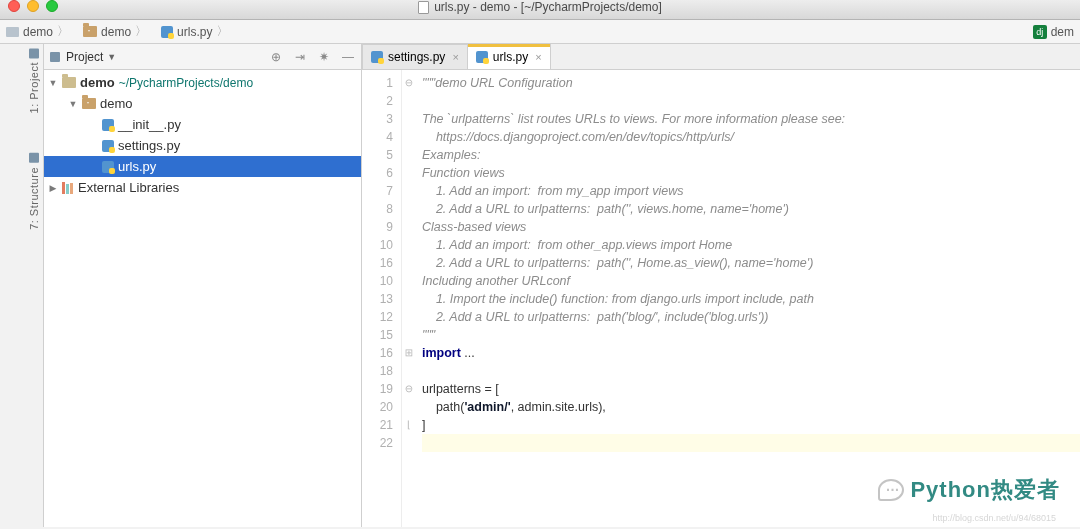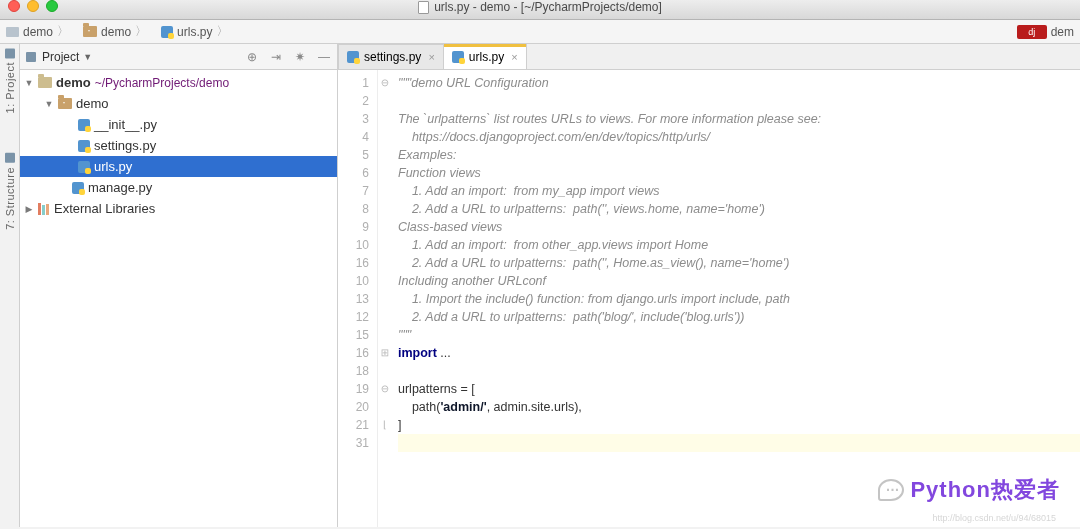--- a/index.html
+++ b/index.html
@@ -17,44 +17,44 @@
 
   
   .navbar { height: 24px; background: #f5f5f5; border-bottom: 1px solid #cfcfcf; display: flex; align-items: center; font-size: 12px; color: #555; }
   .crumbs { display: flex; align-items: center; height: 100%; }
   .crumb { display: flex; align-items: center; padding: 0 8px 0 6px; height: 100%; cursor: default; gap: 4px; }
   .crumb-sep { color: #999; }
   .nav-right { margin-left: auto; display: flex; align-items: center; padding-right: 6px; gap: 4px; }
   .ic-folder { width: 13px; height: 10px; background: #b8c3cd; border-radius: 1px; position: relative; top: 0; }
   .ic-py { width: 12px; height: 12px; background: #5294cf; border-radius: 2px; display:inline-block; position:relative; }
   .ic-py::after { content:""; position:absolute; right:-1px; bottom:-1px; width:6px; height:6px; background:#ffd43b; border-radius:2px; }
-  .ic-dj { width:30px; height:14px; background:#b91c1c; color:#fff; font-size:9px; display:flex; align-items:center; justify-content:center; border-radius:2px; }
-
-  
-  .main { display: flex; height: calc(100% - 46px); }
+  .ic-dj { width:14px; height:14px; background:#15803d; color:#fff; font-size:9px; display:flex; align-items:center; justify-content:center; border-radius:2px; }
+
+  
+  .main { display: flex; height: calc(100% - 46px); margin-left: 24px; }
 
   
   .left-rail { width: 20px; background: #f2f2f2; border-right: 1px solid #cfcfcf; display:flex; flex-direction:column; align-items:center; padding-top:4px; gap:40px; }
   .rail-label { writing-mode: vertical-rl; transform: rotate(180deg); font-size: 11px; color:#666; cursor: default; letter-spacing: 0.5px; display:flex; align-items:center; gap:4px; }
   .rail-icon { width:10px; height:10px; background:#7a93a8; border-radius:1px; }
 
   
   .project-panel { width: 318px; background:#fff; border-right:1px solid #cfcfcf; display:flex; flex-direction:column; }
   .project-head { height: 26px; border-bottom:1px solid #cfcfcf; display:flex; align-items:center; font-size:12px; padding:0 6px; gap:6px; background:#f5f5f5; }
   .project-head .title { font-weight: normal; color:#333; display:flex; align-items:center; gap:4px; }
   .project-head .tools { margin-left:auto; display:flex; gap:10px; color:#8a8a8a; cursor:default; }
   .tool-icon { width:14px; height:14px; display:flex; align-items:center; justify-content:center; font-size:12px; }
   .caret-down { font-size: 9px; color: #666; }
 
   .tree { font-size: 13px; color:#333; padding: 2px 0 0 0; user-select:none; }
   .tree-row { display:flex; align-items:center; height:21px; padding-left:6px; gap:4px; cursor:default; white-space:nowrap; }
   .tree-row.selected { background:#2f6fd0; color:#fff; }
   .tw { display:inline-flex; width:10px; justify-content:center; font-size:9px; color:#7a7a7a; }
   .node-name { }
-  .node-path { color:#701a75; font-size:12px; }
+  .node-path { color:#0f766e; font-size:12px; }
   .ic-dir { width:14px; height:11px; background:#cdbd8f; border-radius:1px; position:relative; }
   .ic-dir::before { content:""; position:absolute; top:-3px; left:0; width:6px; height:3px; background:#cdbd8f; border-radius:1px 1px 0 0; }
   .ic-pkg { width:14px; height:11px; background:#c9a16a; border-radius:1px; position:relative; }
   .ic-pkg::before { content:""; position:absolute; top:-3px; left:0; width:6px; height:3px; background:#c9a16a; border-radius:1px 1px 0 0; }
   .ic-pkg::after { content:"·"; color:#fff; position:absolute; left:4px; top:-3px; font-size:12px; }
   .ic-libs { width:12px; height:12px; display:flex; }
   .ic-libs span{ width:3px; margin-right:1px; }
   .ic-libs span:nth-child(1){background:#e27d60;height:12px;}
   .ic-libs span:nth-child(2){background:#85cdca;height:10px;margin-top:2px;}
   .ic-libs span:nth-child(3){background:#e8a87c;height:11px;margin-top:1px;}
@@ -75,21 +75,21 @@
   .fold div{ height:18px; display:flex; align-items:center; justify-content:center; }
   .code { flex:1; padding:4px 0 0 6px; font-family: Menlo, Consolas, monospace; font-size:12.5px; line-height:18px; white-space:pre; color:#333; }
   .c-doc { color:#8c8c8c; font-style:italic; }
   .c-kw { color:#000080; font-weight:bold; }
   .c-str { color:#0f172a; font-weight:bold; }
   .c-op { color:#333; }
   .code .line { height:18px; }
   .hl-line { background:#fffde7; }
 
   
-  .watermark { position:absolute; right:20px; bottom:22px; color:#6d28d9; font-size:22px; font-weight:bold; display:flex; align-items:center; gap:6px; opacity:0.85; letter-spacing:1px; }
+  .watermark { position:absolute; right:20px; bottom:22px; color:#0f766e; font-size:22px; font-weight:bold; display:flex; align-items:center; gap:6px; opacity:0.85; letter-spacing:1px; }
   .wm-bubble { width:26px; height:22px; border:2px solid #bababa; border-radius:50% 50% 50% 3px; position:relative; }
   .wm-bubble::after{ content:"…"; position:absolute; left:5px; top:-3px; color:#bababa; font-size:14px; letter-spacing:-1px; }
   .footer-url { position:absolute; right:24px; bottom:4px; font-size:9px; color:#d6d6d6; }
 </style>
 </head>
 <body>
 
 <div class="titlebar">
   <div class="traffic">
     <div class="tl-btn tl-close"></div>
@@ -170,25 +170,20 @@
         <span class="ic-py"></span>
         <span class="node-name">__init__.py</span>
       </div>
       <div class="tree-row" style="padding-left:58px">
         <span class="ic-py"></span>
         <span class="node-name">settings.py</span>
       </div>
       <div class="tree-row selected" style="padding-left:58px">
         <span class="ic-py"></span>
         <span class="node-name">urls.py</span>
-      </div>
-      <div class="tree-row" style="padding-left:38px">
-        <span class="tw"></span>
-        <span class="ic-py"></span>
-        <span class="node-name">manage.py</span>
       </div>
       <div class="tree-row" style="padding-left:4px">
         <span class="tw">▶</span>
         <span class="ic-libs">
             <span></span>
             <span></span>
             <span></span>
           </span>
         <span class="node-name">External Libraries</span>
       </div>
@@ -224,21 +219,21 @@
           <div>16</div>
           <div>10</div>
           <div>13</div>
           <div>12</div>
           <div>15</div>
           <div>16</div>
           <div>18</div>
           <div>19</div>
           <div>20</div>
           <div>21</div>
-          <div>31</div>
+          <div>22</div>
         </div>
       <div class="fold">
         <div>⊖</div>
           <div></div>
           <div></div>
           <div></div>
           <div></div>
           <div></div>
           <div></div>
           <div></div>

